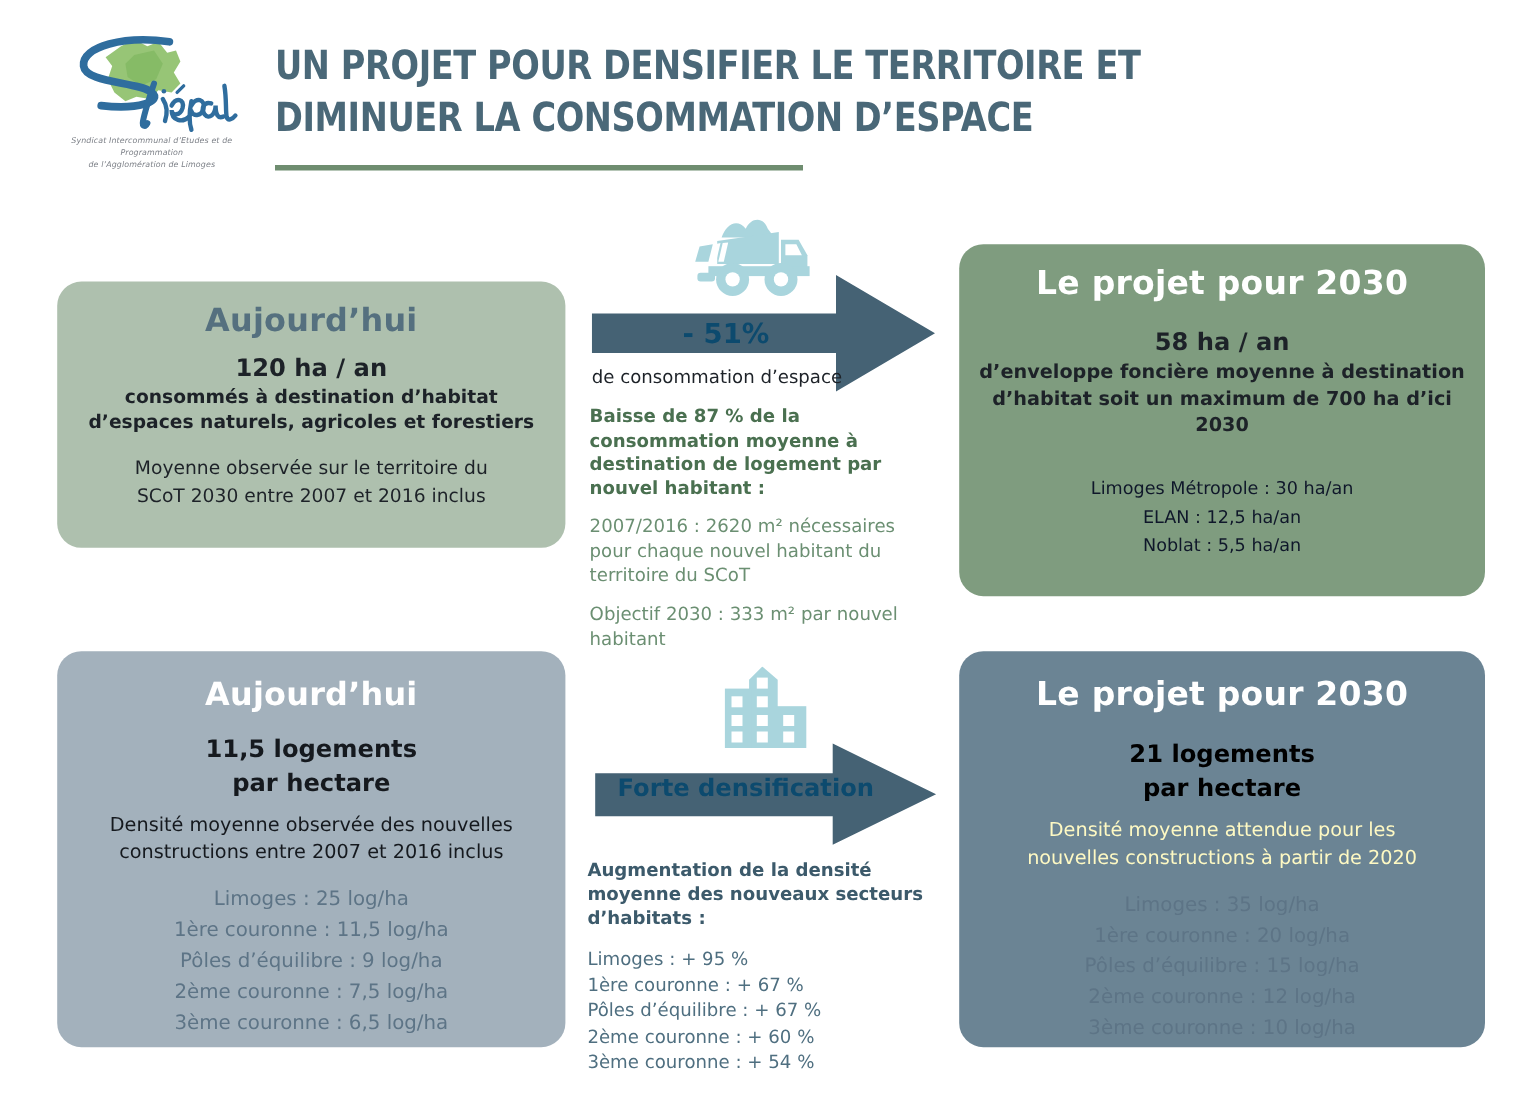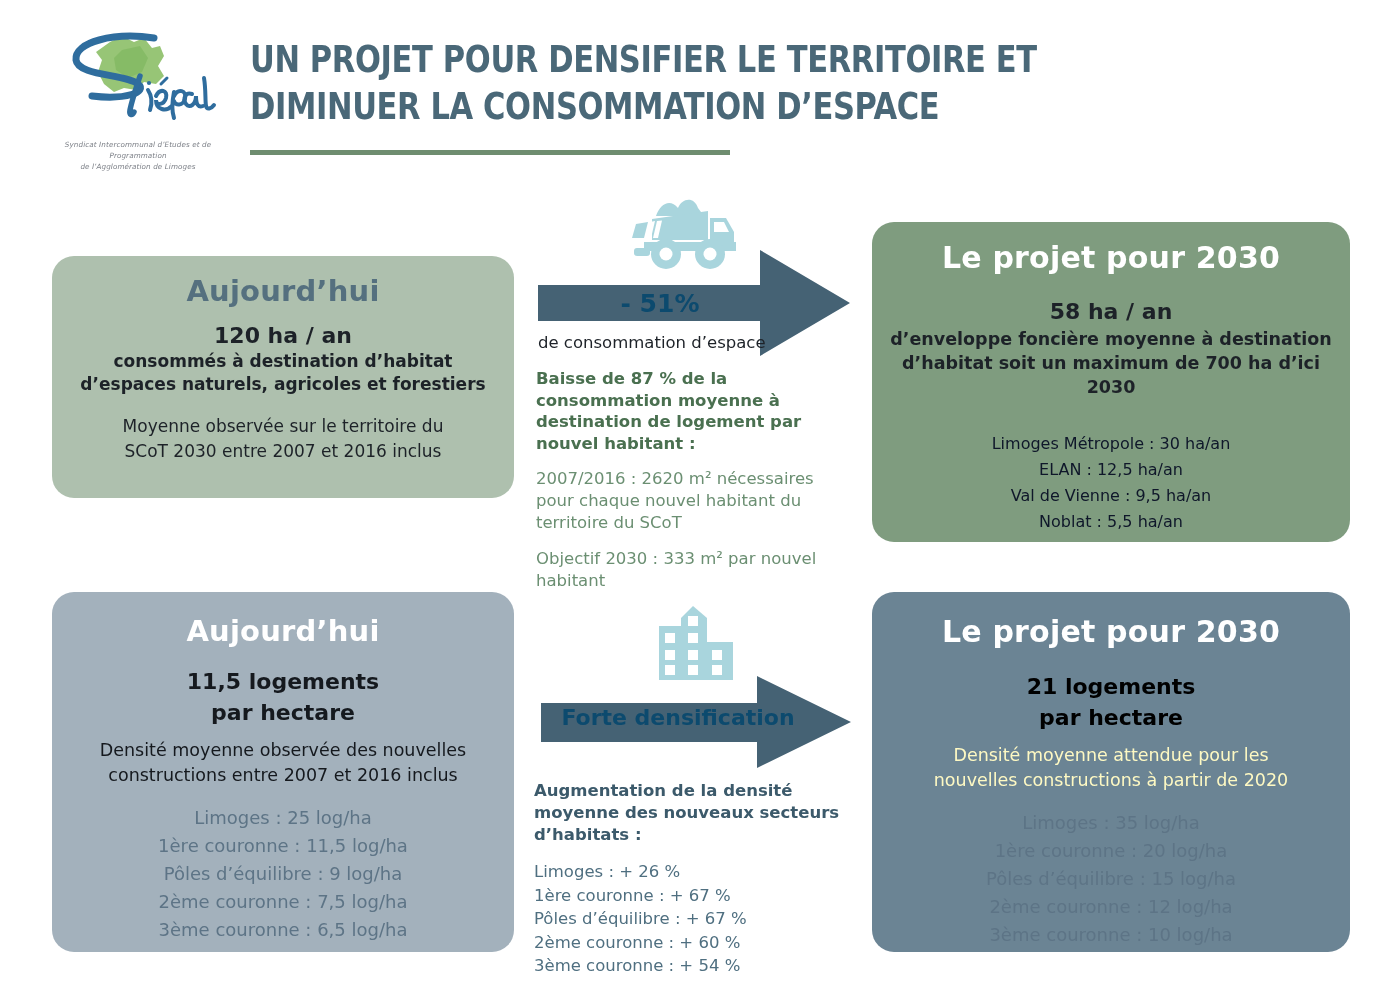--- a/index.html
+++ b/index.html
@@ -29,21 +29,21 @@
   #logo-mark {
     position: absolute;
     left: 0;
     top: 0;
     width: 180px;
     height: 96px;
   }
   #logo-caption {
     position: absolute;
     left: 0;
-    top: 113px;
+    top: 96px;
     width: 180px;
     text-align: center;
     font-size: 7.2px;
     line-height: 11px;
     color: #7b7f86;
     font-style: italic;
     letter-spacing: 0.1px;
   }
 
   #page-title {
@@ -407,21 +407,20 @@
 
   <div class="card" id="card-2030-space">
     <div class="card-title">Le projet pour 2030</div>
     <div class="big">58 ha / an</div>
     <div class="mid">d’enveloppe foncière moyenne à destination</div>
     <div class="mid">d’habitat soit un maximum de 700 ha d’ici</div>
     <div class="mid">2030</div>
     <div class="card-list">
       <div>Limoges Métropole : 30 ha/an</div>
       <div>ELAN : 12,5 ha/an</div>
-      <div>Val de Vienne : 9,5 ha/an</div>
       <div>Noblat : 5,5 ha/an</div>
     </div>
   </div>
 
   <div class="card" id="card-today-density">
     <div class="card-title">Aujourd’hui</div>
     <div class="big">11,5 logements</div>
     <div class="big">par hectare</div>
     <div class="mid">
       <div>Densité moyenne observée des nouvelles</div>
@@ -458,21 +457,21 @@
   </svg>
 
   <svg class="arrow-wrap" id="arrow-bottom" viewBox="0 0 310 96">
     <polygon points="0,29 216,29 216,2 310,48 216,94 216,68 0,68" fill="#456274"></polygon>
   </svg>
   <div class="arrow-label" id="arrow-bottom-label">Forte densification</div>
 
   <div id="mid-text-bottom">
     <div class="mid-head">Augmentation de la densité moyenne des nouveaux secteurs d’habitats :</div>
     <div class="mid-body">
-      <div>Limoges : + 26 %</div>
+      <div>Limoges : + 95 %</div>
       <div>1ère couronne : + 67 %</div>
       <div>Pôles d’équilibre : + 67 %</div>
       <div>2ème couronne : + 60 %</div>
       <div>3ème couronne : + 54 %</div>
     </div>
   </div>
 
   <div class="card" id="card-2030-density">
     <div class="card-title">Le projet pour 2030</div>
     <div class="big">21 logements</div>

